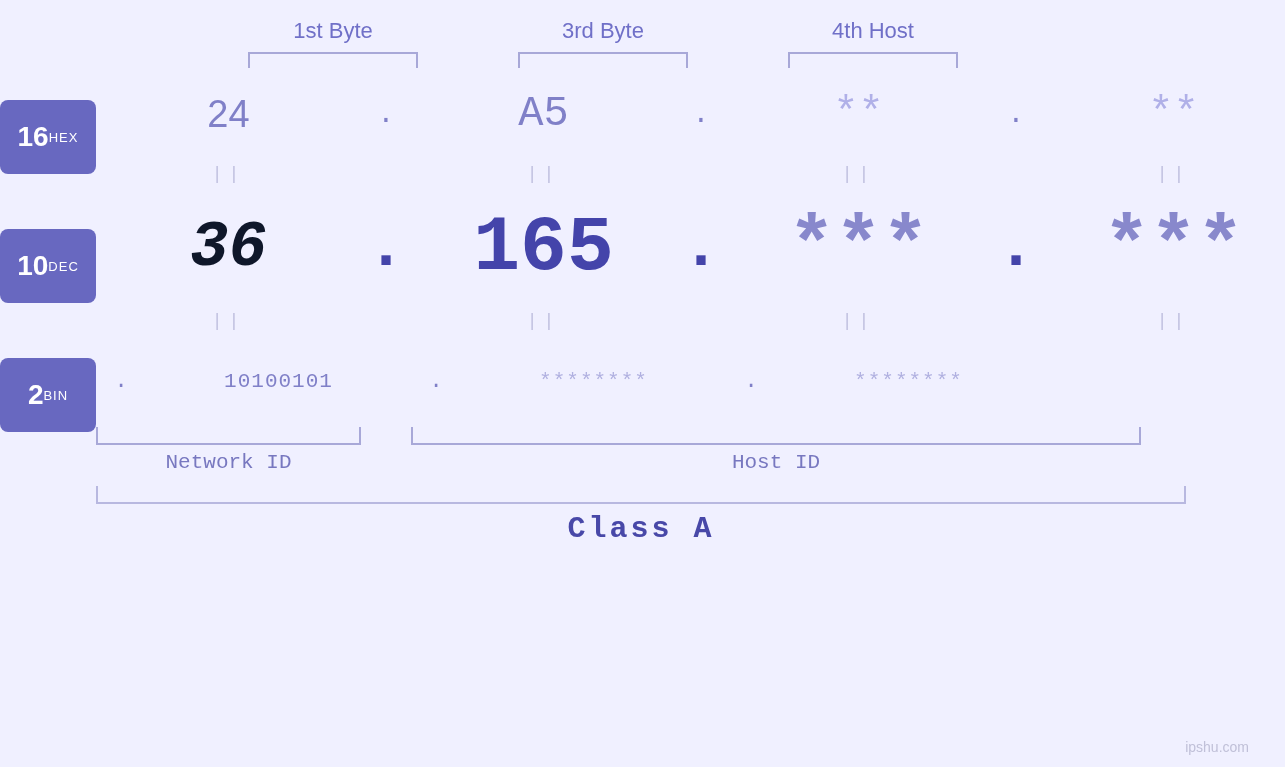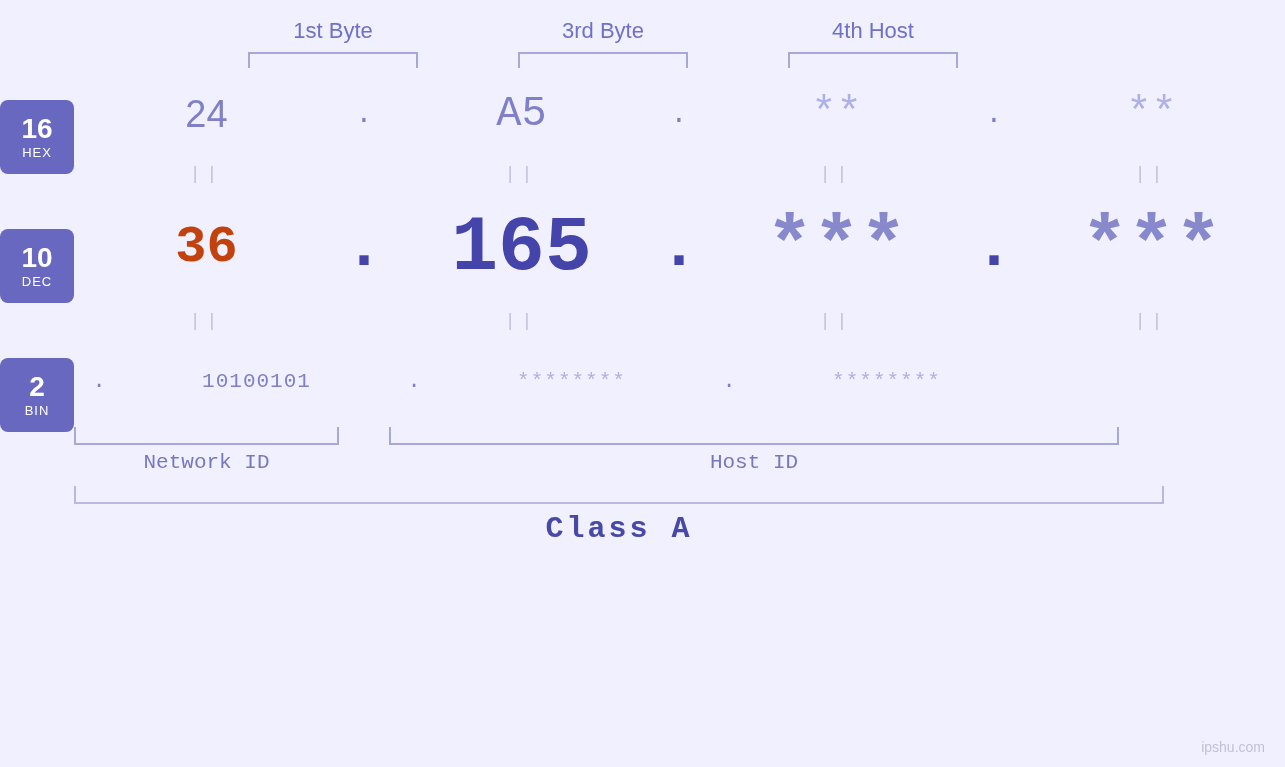--- a/index.html
+++ b/index.html
@@ -9,25 +9,24 @@
       height: 767px;
       background-color: #f0f0ff;
       font-family: 'Courier New', Courier, monospace;
       overflow: hidden;
       position: relative;
     }
 
     .base-badge {
       background-color: #6868c0;
       color: white;
-      width: 74px;
+      width: 96px;
       height: 74px;
       border-radius: 8px;
       display: flex;
-      flex-direction: column;
       align-items: center;
       justify-content: center;
       font-family: Arial, sans-serif;
     }
 
     .base-number {
       font-size: 28px;
       font-weight: bold;
       line-height: 1.1;
     }
@@ -212,21 +211,21 @@
             <div class="vdot"></div>
             <div class="vcol" style="justify-content:center;">
               <span style="color:#c0c0e0; font-size:18px; letter-spacing:6px;">||</span>
             </div>
           </div>
         </div>
 
         <div class="row-dec">
           <div class="cols-wrapper">
             <div class="vcol">
-              <span style="font-size:52px; font-weight:bold; color:#c2410c; font-family:'Courier New',monospace;">36</span>
+              <span style="font-size:64px; font-weight:bold; color:#0f172a; font-family:'Courier New',monospace;font-style:italic;">36</span>
             </div>
             <div class="vdot">
               <span style="font-size:65px; font-weight:bold; color:#4444aa;">.</span>
             </div>
             <div class="vcol">
               <span style="font-size:78px; font-weight:bold; color:#4444aa; font-family:'Courier New',monospace;">165</span>
             </div>
             <div class="vdot">
               <span style="font-size:65px; font-weight:bold; color:#4444aa;">.</span>
             </div>
@@ -306,14 +305,14 @@
 
         <div style="margin-top:8px; padding-right:20px; width:1110px; text-align:center;">
           <span style="color:#4848a8; font-size:30px; font-family:'Courier New',monospace; font-weight:bold; letter-spacing:3px;">Class A</span>
         </div>
 
       </div>
     </div>
 
   </div>
 
-  <div style="position:absolute; bottom:12px; right:20px; color:#c0c0d8; font-size:14px; font-family:Arial,sans-serif;">ipshu.com</div>
+  <div style="position:absolute; bottom:12px; right:36px; color:#c0c0d8; font-size:14px; font-family:Arial,sans-serif;">ipshu.com</div>
 </div>
 
 </body></html>

